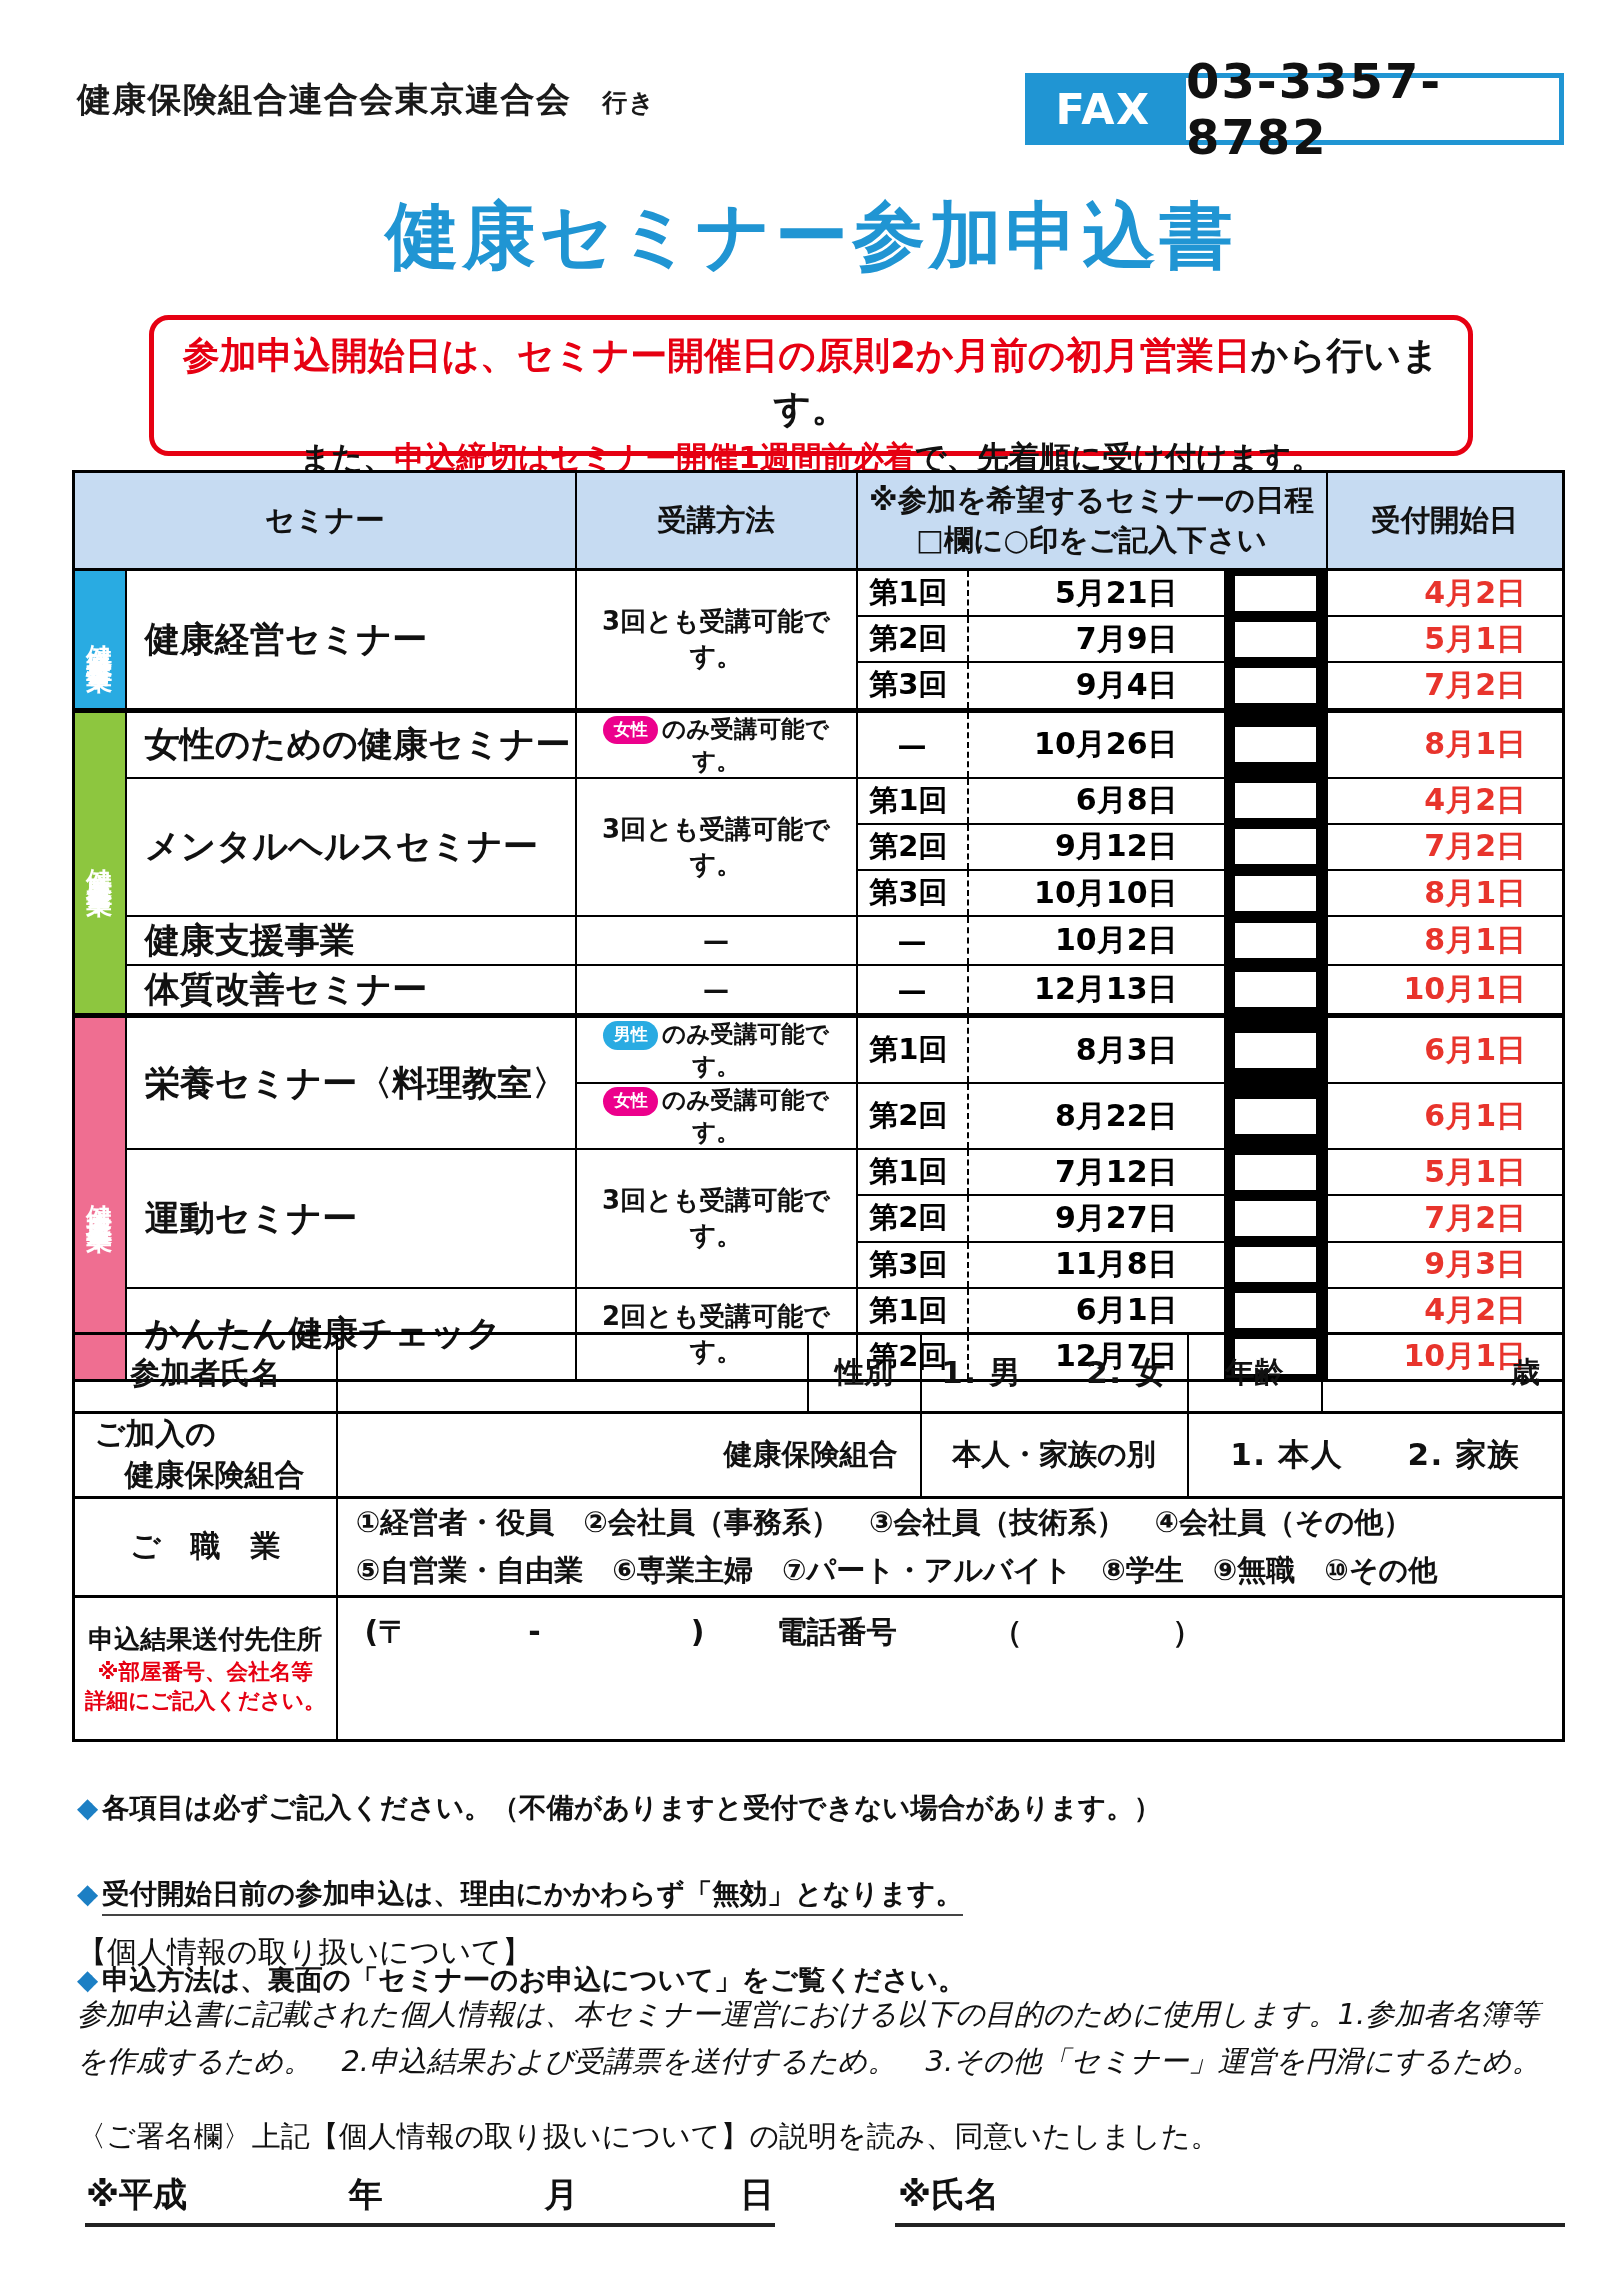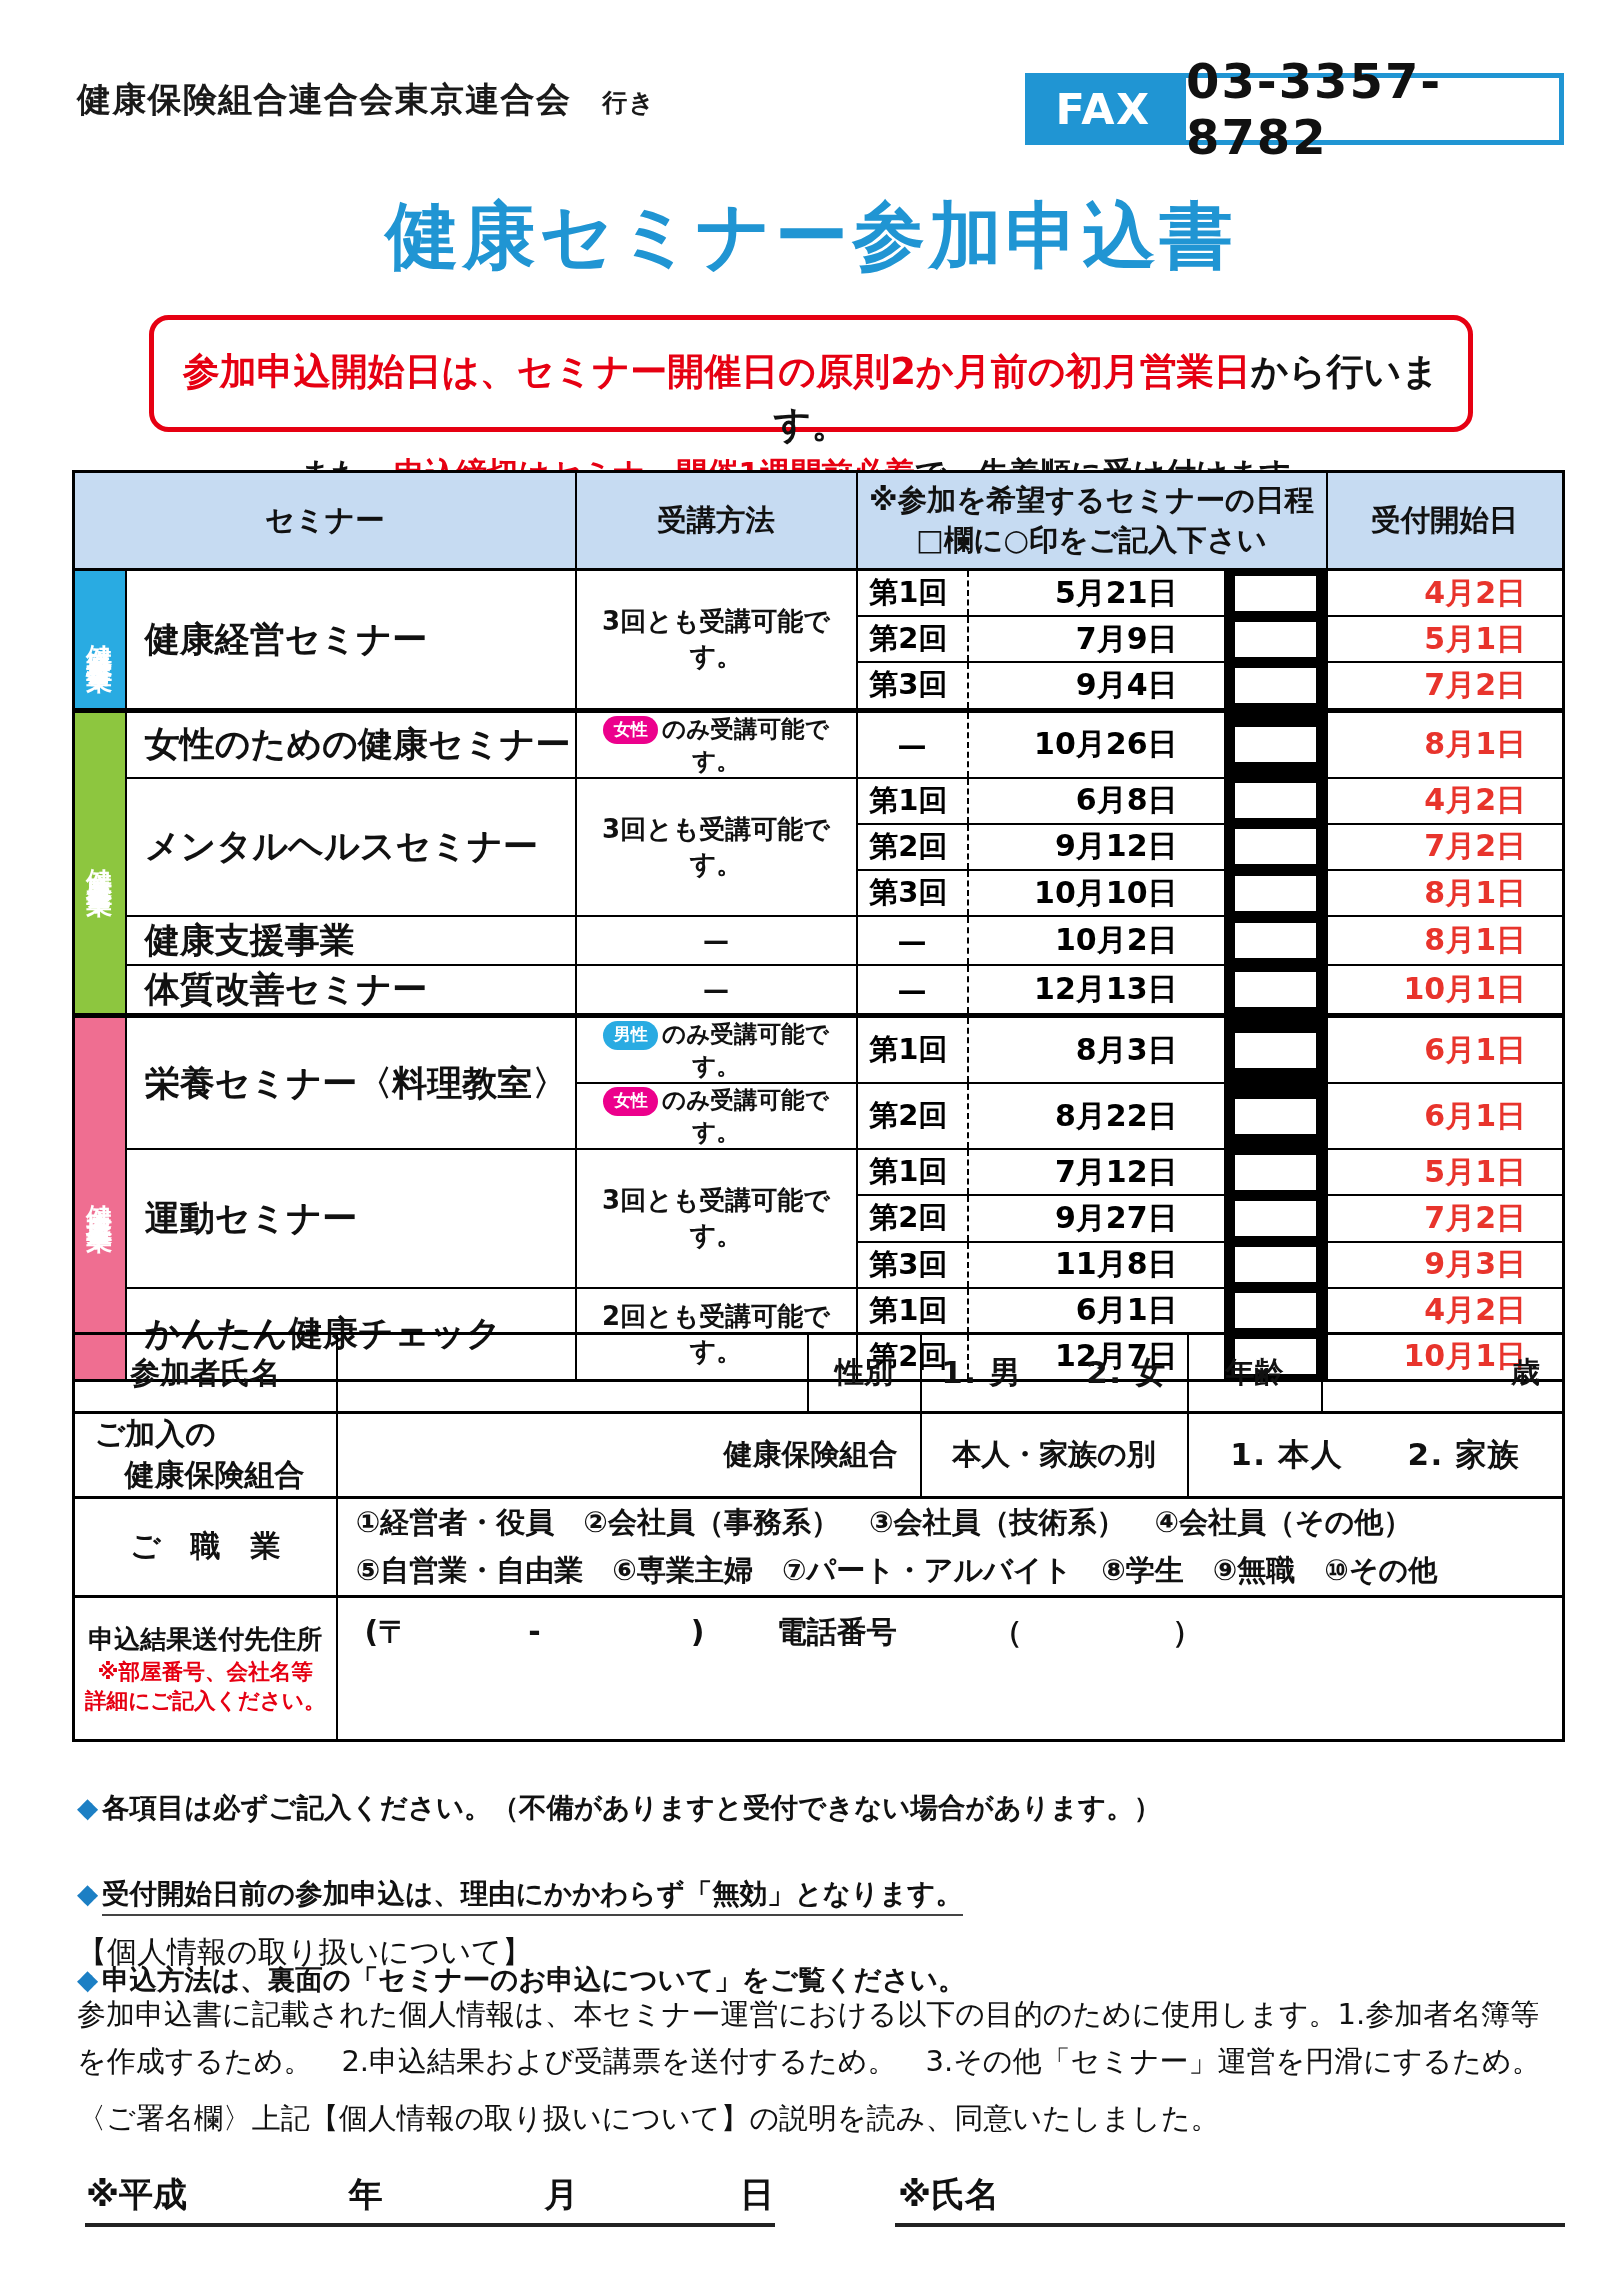--- a/index.html
+++ b/index.html
@@ -11,21 +11,21 @@
   .recipient { position:absolute; left:77px; top:77px; font-size:34px; font-weight:bold; color:#1a1a1a; letter-spacing:1.3px; }
   .recipient .suffix { font-size:25px; margin-left:31px; }
   .faxbox { position:absolute; left:988px; top:73px; width:576px; height:72px; display:flex;padding-left:37px; }
   .faxbox .fax-label { width:156px; background:#2095d3; color:#fff; font-size:43px; font-weight:bold; display:flex; align-items:center; justify-content:center; letter-spacing:1.3px; }
   .faxbox .fax-number { flex:1; border:5.9px solid #2095d3; background:#fff; color:#111; font-size:48px; font-weight:bold; display:flex; align-items:center; justify-content:center; letter-spacing:2px; }
 
   
   .doc-title { position:absolute; left:0; right:0; top:188px; text-align:center; font-size:73px; font-weight:bold; color:#2095d3; letter-spacing:3.9px; }
 
   
-  .notice { position:absolute; left:149px; top:315px; width:1324px; height:117px; border:5.9px solid #e60012; border-radius:19.6px; text-align:center; padding-top:26px; line-height:1.42; }
+  .notice { position:absolute; left:149px; top:315px; width:1324px; height:141px; border:5.9px solid #e60012; border-radius:19.6px; text-align:center; padding-top:10px; line-height:1.42; }
   .notice .l1 { font-size:37px; font-weight:bold; }
   .notice .l2 { font-size:31px; font-weight:bold; }
   .notice .red { color:#e60012; }
   .notice .black { color:#111; }
 
   
   .schedule-wrap { position:absolute; left:72px; top:470px; }
   table.schedule { border-collapse:collapse; table-layout:fixed; width:1491px; border:3.9px solid #000; }
   .schedule th, .schedule td { border:2px solid #000; overflow:hidden; }
   .schedule tr.head th { background:#c6dbf2; border-bottom:3.9px solid #000; font-size:29.4px; font-weight:bold; color:#111; height:98px; text-align:center; vertical-align:middle; line-height:1.35; }
@@ -63,21 +63,21 @@
 
   
   .notes { position:absolute; left:77px; top:1770px; display:flex; flex-direction:column; gap:30px; }
   .note-line { font-size:27.5px; font-weight:600; color:#111;margin-top:20px; }
   .note-line .diamond { color:#1c7fc4; margin-right:3.9px; }
   .note-line.u .txt { border-bottom:2.6px solid #444; padding-bottom:5.2px; }
 
   
   .privacy { position:absolute; left:77px; top:1932px; width:1472px; color:#111; }
   .privacy .ph { font-size:30px; font-weight:500; margin-bottom:18.3px; }
-  .privacy .pb { font-size:29px; line-height:1.62; margin-bottom:14px; }
+  .privacy .pb { font-size:29px; line-height:1.62; margin-bottom:32px;font-style:italic; }
   .privacy .ps { font-size:29px; }
 
   
   .footer { position:absolute; left:0; top:2172px; width:1622px; height:79px; }
   .date-line { position:absolute; left:86px; top:0; width:688px; display:flex; justify-content:space-between; font-size:34px; font-weight:bold; color:#111; }
   .name-label { position:absolute; left:898px; top:0; font-size:34px; font-weight:bold; color:#111; }
   .rule { position:absolute; top:51px; height:3.9px; background:#222; }
   .rule.date { left:85px; width:690px; }
   .rule.name { left:895px; width:670px; }
 </style>

